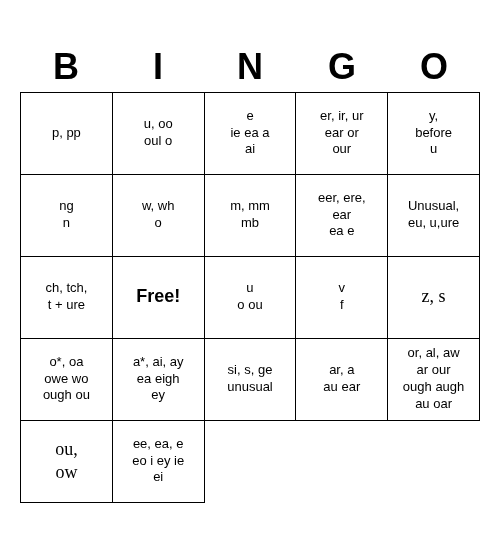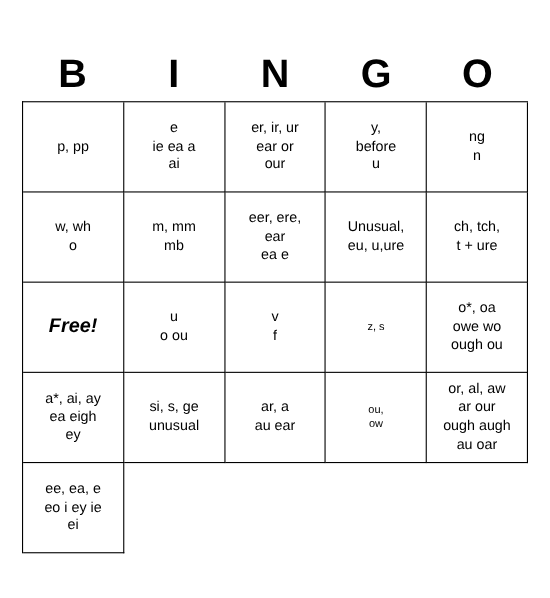--- a/index.html
+++ b/index.html
@@ -40,53 +40,54 @@
       justify-content: center;
       text-align: center;
       padding: 4px;
       min-height: 82px;
       font-size: 13px;
       line-height: 1.3;
     }
     .bingo-cell.free {
       font-size: 18px;
       font-weight: bold;
-      font-style: italic;
     }
     .bingo-cell.large-text {
-      font-size: 10px;
+      font-size: 18px;
+      font-family: Liberation Serif, serif;
     }
   </style>
 </head>
 <body>
 
 <div class="bingo-container">
   <div class="bingo-header">
   <div class="header-cell">B</div>
       <div class="header-cell">I</div>
       <div class="header-cell">N</div>
       <div class="header-cell">G</div>
       <div class="header-cell">O</div>
     </div>
   <div class="bingo-grid">
       <div class="bingo-cell">p, pp</div>
+      <div class="bingo-cell">u, oo<br>oul o</div>
       <div class="bingo-cell">e<br>ie ea a<br>ai</div>
       <div class="bingo-cell">er, ir, ur<br>ear or<br>our</div>
       <div class="bingo-cell">y,<br>before<br>u</div>
       <div class="bingo-cell">ng<br>n</div>
       <div class="bingo-cell">w, wh<br>o</div>
       <div class="bingo-cell">m, mm<br>mb</div>
       <div class="bingo-cell">eer, ere,<br>ear<br>ea e</div>
       <div class="bingo-cell">Unusual,<br>eu, u,ure</div>
       <div class="bingo-cell">ch, tch,<br>t + ure</div>
       <div class="bingo-cell free">Free!</div>
       <div class="bingo-cell">u<br>o ou</div>
       <div class="bingo-cell">v<br>f</div>
       <div class="bingo-cell large-text">z, s</div>
       <div class="bingo-cell">o*, oa<br>owe wo<br>ough ou</div>
       <div class="bingo-cell">a*, ai, ay<br>ea eigh<br>ey</div>
       <div class="bingo-cell">si, s, ge<br>unusual</div>
       <div class="bingo-cell">ar, a<br>au ear</div>
+      <div class="bingo-cell">or, al, aw<br>ar our<br>ough augh<br>au oar</div>
       <div class="bingo-cell large-text">ou,<br>ow</div>
-      <div class="bingo-cell">or, al, aw<br>ar our<br>ough augh<br>au oar</div>
       <div class="bingo-cell">ee, ea, e<br>eo i ey ie<br>ei</div>
     </div>
 </div>
 
 </body></html>

